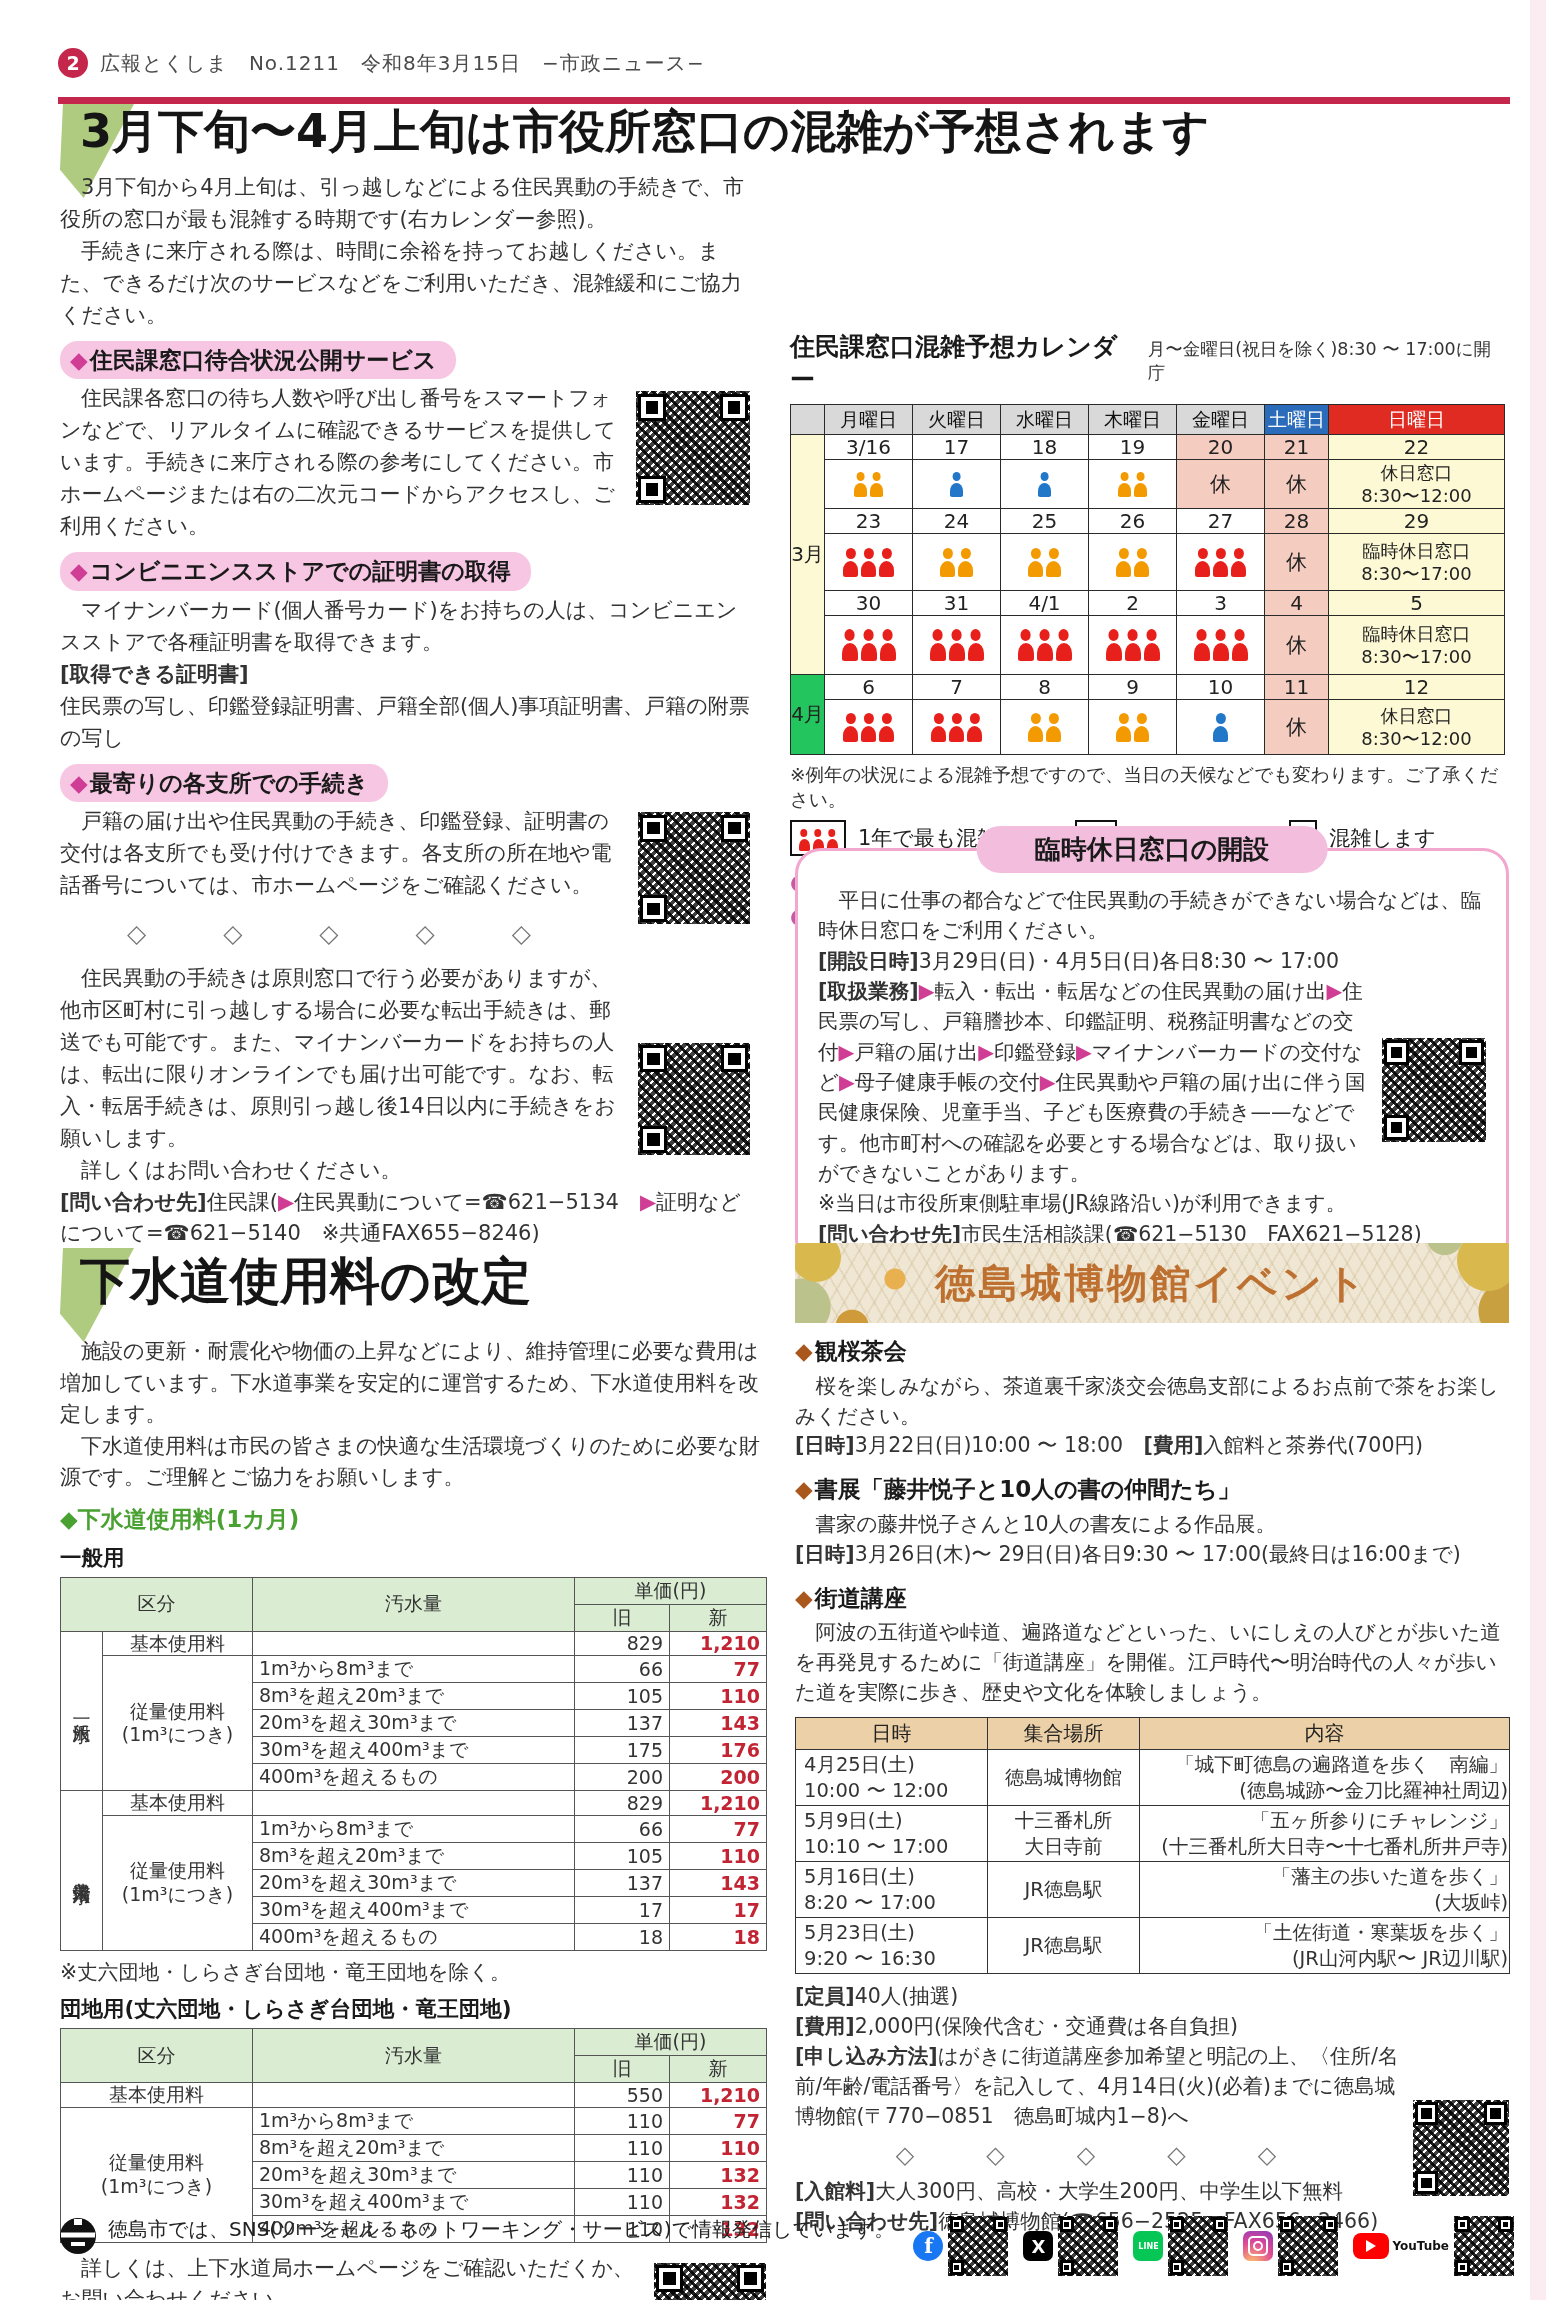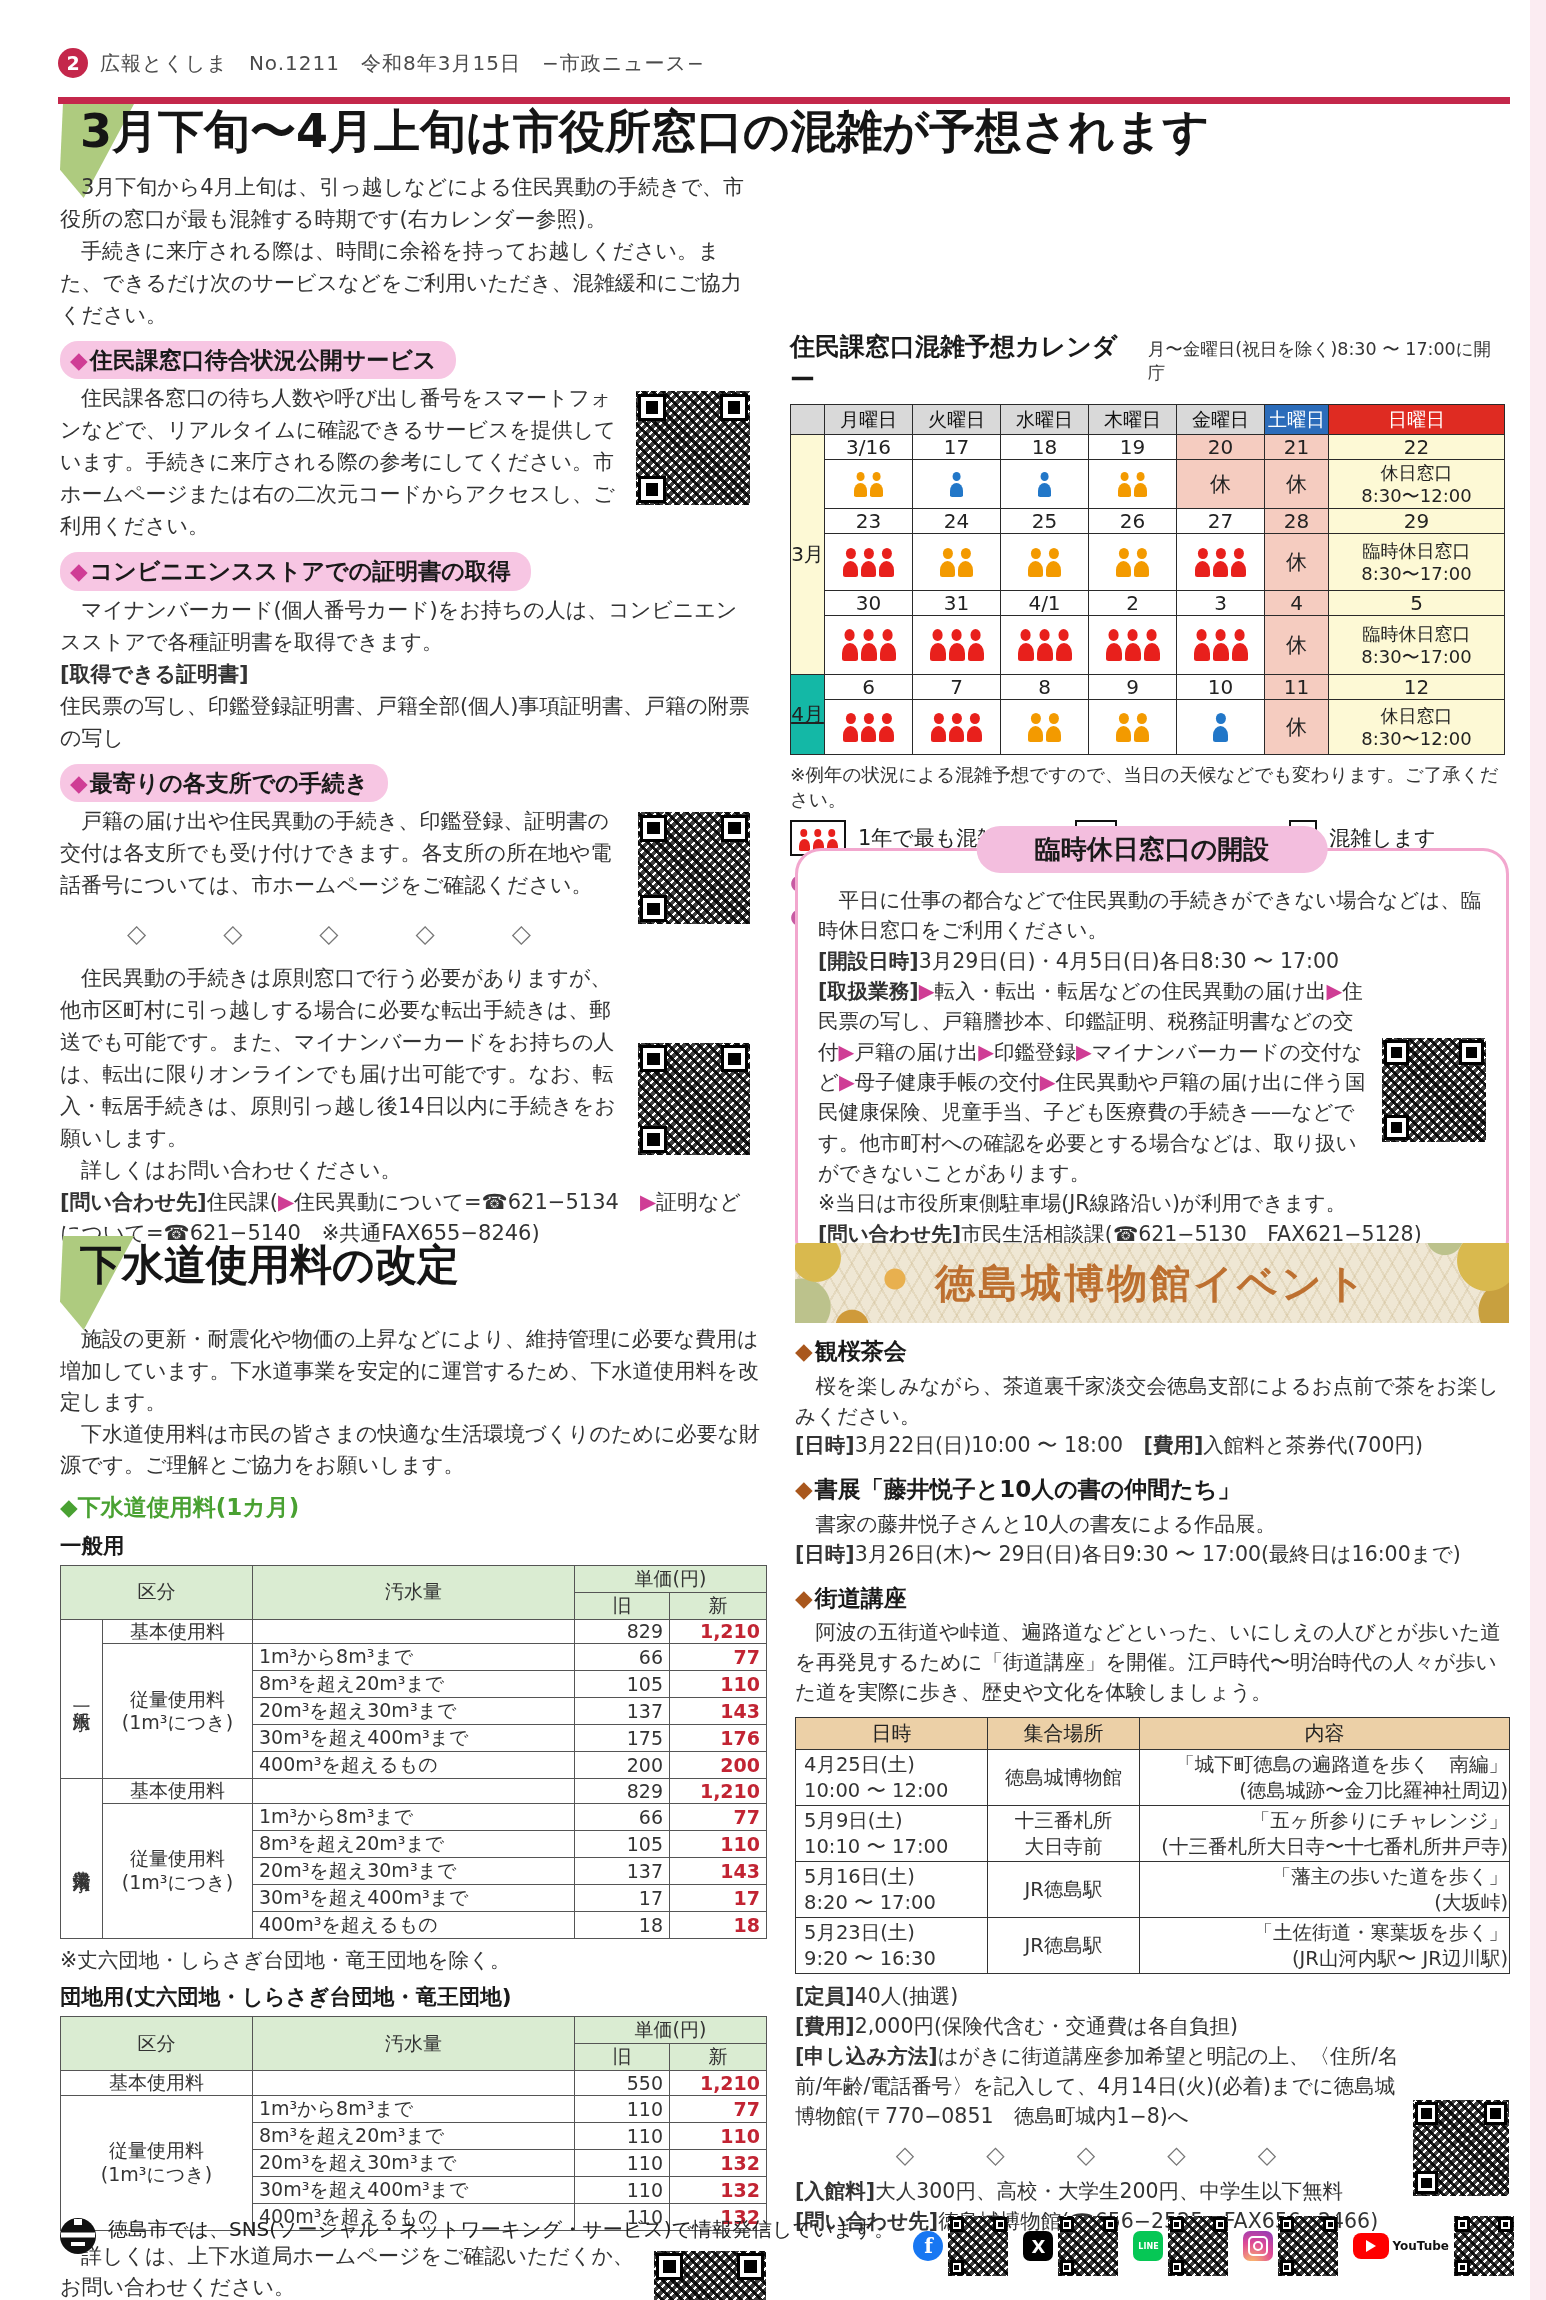--- a/index.html
+++ b/index.html
@@ -54,21 +54,21 @@
   .cal-title { font-size:25px; font-weight:bold; color:#1a1a1a; }
   .cal-sub { font-size:17.5px; color:#333; }
   table.cal { border-collapse:collapse; table-layout:fixed; width:714px; margin-top:8px; }
   .cal th, .cal td { border:1.6px solid #2a2a2a; text-align:center; vertical-align:middle; padding:0; overflow:hidden; }
   .cal thead th { height:29px; background:#d9d9d9; font-size:19px; font-weight:500; color:#111; }
   .cal th.sat { background:#2b6cba; color:#fff; }
   .cal th.sun { background:#df2b22; color:#fff; }
   .c-m { width:34px; } .c-wd { width:88px; } .c-sat { width:64px; } .c-sun { width:176px; }
   .mcell { background:#fdf9d5; }
   .mlabel { background:#fdf9d5; font-size:20px; color:#333; }
-  .mlabel.m4 { background:#14b8a6;text-decoration:underline; }
+  .mlabel.m4 { background:#22c55e; }
   .drow td { height:22px; font-size:20px; color:#222; }
   .pinkday { background:#f5ccc0; color:#d3202f; }
   .sunbg { background:#fdf9d5; }
   .sun-i { font-size:18px; line-height:1.3; color:#222; }
   .irow td { white-space:nowrap; }
   .w1 td { height:48px; } .w2 td { height:56px; } .w3 td { height:58px; } .w4 td { height:54px; }
   .rest-cell { background:#f5ccc0; font-size:21px; color:#222; }
   .person { display:inline-block; position:relative; margin:0 1.5px; vertical-align:middle; }
   .person::before { content:""; position:absolute; left:50%; top:0; transform:translateX(-50%);
                     width:68%; height:38%; background:currentColor; border-radius:50%; }
@@ -93,21 +93,21 @@
   .hb-pill { position:absolute; top:-25px; left:50%; transform:translateX(-50%); background:#f3bede;
              border-radius:26px; padding:6px 58px; font-size:26px; font-weight:bold; white-space:nowrap; color:#1a1a1a; }
   .hb-body { padding:34px 20px 14px; font-size:20.5px; line-height:1.48; color:#333; }
   .hb-body p { margin:0; }
   .hb-label { font-weight:bold; }
 
   
   .sewer { position:absolute; left:60px; top:1238px; width:706px; }
   .sewer-title-wrap { position:relative; height:70px; }
   .sewer .flag { top:-6px; }
-  .sewer-h2 { position:relative; margin:4px 0 0 20px; font-size:42px; font-weight:bold; color:#151515; line-height:1.1; }
+  .sewer-h2 { position:relative; margin:16px 0 0 20px; font-size:50px; font-weight:bold; color:#151515; line-height:1.1; }
   .sewer p { margin:0; font-size:21px; line-height:1.5; color:#333; }
   .sewer .paras { margin-top:12px; }
   .sewer-green { color:#49a132; font-weight:bold; font-size:23px; margin-top:10px; }
   .tbl-label { font-weight:bold; font-size:21.5px; margin-top:8px; color:#1a1a1a; }
   table.fee { border-collapse:collapse; table-layout:fixed; width:706px; margin-top:5px; }
   .fee th, .fee td { border:1.4px solid #555; font-size:19px; padding:0 6px; height:23px; box-sizing:border-box; color:#333; }
   .fee thead th { background:#daecd2; font-weight:500; text-align:center; }
   .fee .vlab { writing-mode:vertical-rl; text-orientation:upright; text-align:center; padding:2px 0; letter-spacing:1px; font-size:18px; }
   .fee .kind { text-align:center; line-height:1.25; }
   .fee .tier { text-align:left; }

